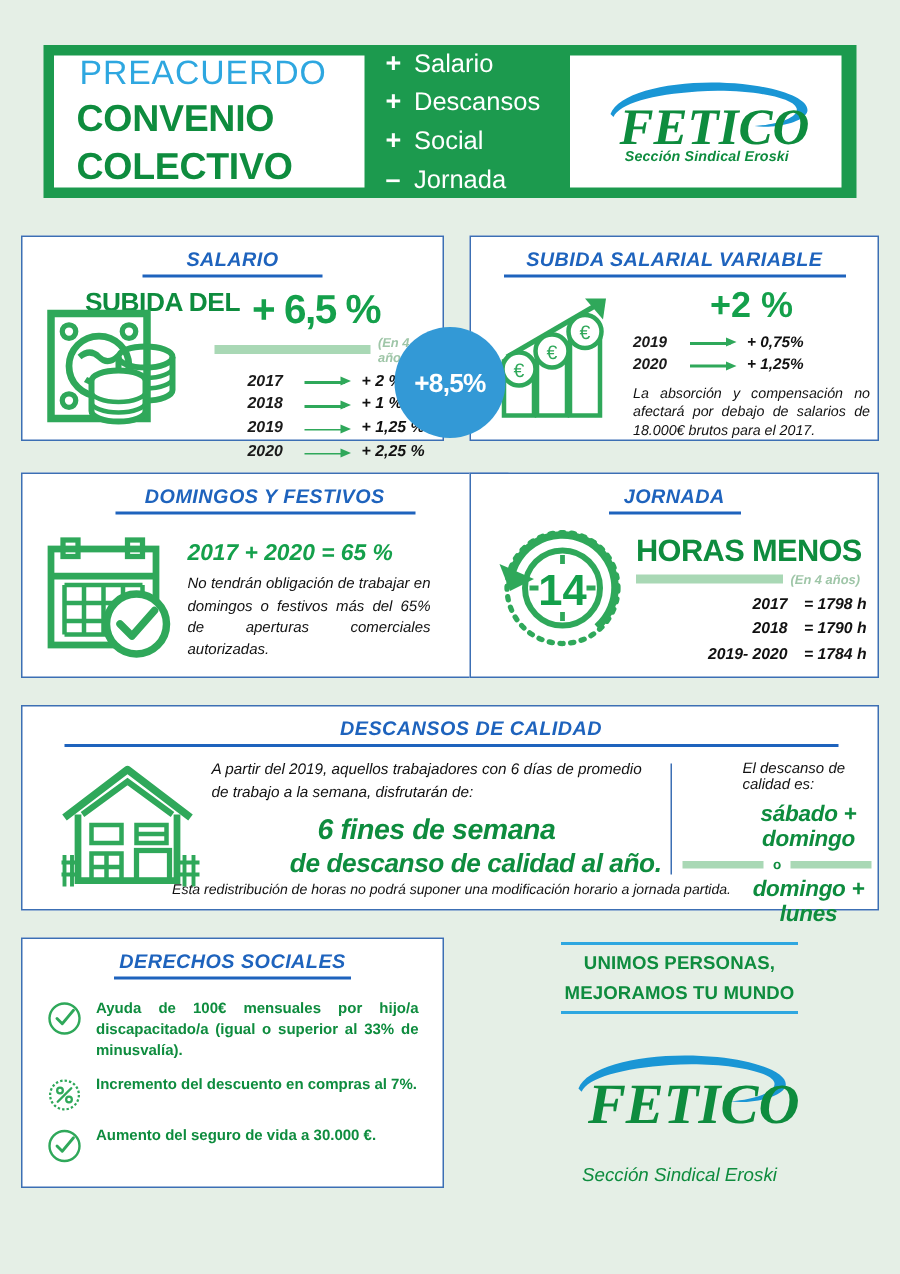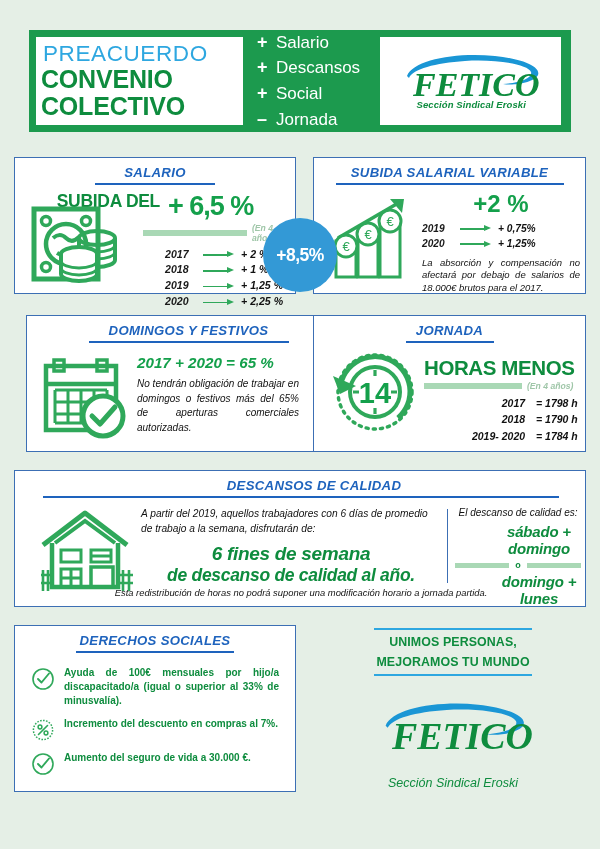--- a/index.html
+++ b/index.html
@@ -16,22 +16,22 @@
     position: absolute; left: 29px; top: 30px;
     width: 542px; height: 102px;
     background: #1c9a4e;
     display: flex; align-items: center;
     padding: 0 0 0 0;
   }
   .header-titleblock {
     background: #ffffff;
     margin: 7px 0 7px 7px;
     width: 207px; height: 88px;
-    display: flex; flex-direction: column; justify-content: center;
-    padding-left: 5px;
+    display: flex; flex-direction: column; justify-content: space-between;
+    padding-left: 15px;
   }
   .hdr-pre {
     color: #2ea7e0; font-size: 22.5px; font-weight: 400;
     letter-spacing: 0.6px; line-height: 1.06; padding-left: 2px;
   }
   .hdr-conv, .hdr-col {
     color: #0e8c3e; font-size: 25px; font-weight: 700;
     letter-spacing: -0.2px; line-height: 1.07;
   }
   .header-bullets {
@@ -122,36 +122,36 @@
 
   
   #p-variable { left: 313px; top: 157px; width: 273px; height: 137px; }
   .var-plus { color: #14a04b; font-size: 24px; font-weight: 700; text-align: center; }
   .var-note {
     font-size: 9.5px; font-style: italic; color: #111; line-height: 1.35;
     text-align: justify; margin-top: 5px;
   }
 
   
-  #p-domingos { left: 14px; top: 315px; width: 325px; height: 137px; margin-left: 12px; }
+  #p-domingos { left: 14px; top: 315px; width: 325px; height: 137px; }
   .dom-eq { color: #14a04b; font-size: 15.2px; font-weight: 700; font-style: italic; }
   .dom-note { font-size: 10px; font-style: italic; color: #111; line-height: 1.45; text-align: justify; }
 
   
   #p-jornada { left: 313px; top: 315px; width: 273px; height: 137px; }
   .jor-hm { color: #0e8c3e; font-size: 20.5px; font-weight: 700; letter-spacing: -0.4px; }
   .jor-rows { font-size: 10.5px; font-style: italic; font-weight: 700; color: #111; line-height: 1.55; text-align: right; }
 
   
   #p-descansos { left: 14px; top: 470px; width: 572px; height: 137px; }
   .desc-p { font-size: 10.2px; font-style: italic; color: #111; line-height: 1.45; }
   .desc-big1 { color: #0e8c3e; font-size: 19px; font-weight: 700; font-style: italic; letter-spacing: -0.3px;}
   .desc-big2 { color: #0e8c3e; font-size: 17.5px; font-weight: 700; font-style: italic; letter-spacing: -0.3px;}
   .desc-foot { font-size: 9.4px; font-style: italic; color: #111; text-align: center; }
-  .desc-right-lead { font-size: 10px; font-style: italic; color: #111; text-align: center; }
+  .desc-right-lead { font-size: 10px; font-style: italic; color: #111; text-align: left; margin-left: 40px; }
   .desc-r-big { color: #0e8c3e; font-size: 15px; font-weight: 700; font-style: italic; text-align: center; letter-spacing: -0.2px; margin-left: 42px;}
   .or-row { display: flex; align-items: center; justify-content: center; gap: 6px; margin: 3px 0; }
   .or-bar { height: 5px; width: 56px; background: #a9d8b5; }
   .or-txt { color: #0e8c3e; font-size: 9px; font-weight: 700; }
   .vsep { width: 1.4px; background: #3c6fb4; }
 
   
   #p-derechos { left: 14px; top: 625px; width: 282px; height: 167px; }
   .der-item { display: flex; gap: 9px; align-items: flex-start; margin-top: 9px; }
   .der-txt { color: #0e8c3e; font-size: 10px; font-weight: 700; line-height: 1.4; text-align: justify; }
@@ -314,21 +314,21 @@
       <g stroke="#2fa85a" stroke-width="3">
         <path d="M12 38 H64 M12 50 H64 M12 62 H64"></path>
         <path d="M25 38 V71 M38 38 V71 M51 38 V71"></path>
         <path d="M12 38 V71 M64 38 V71"></path>
         <path d="M12 71 H64"></path>
       </g>
       <circle cx="60" cy="64" r="20" fill="#fff" stroke="#2fa85a" stroke-width="5"></circle>
       <path d="M49 64 L57 72 L72 55" fill="none" stroke="#2fa85a" stroke-width="5" stroke-linecap="round" stroke-linejoin="round"></path>
     </svg>
 
-    <div style="position:absolute;left:110px;top:38px;width:162px;">
+    <div style="position:absolute;left:110px;top:44px;width:162px;">
       <div class="dom-eq">2017 + 2020  =  65 %</div>
       <div class="dom-note" style="margin-top:6px;">No tendrán obligación de trabajar en domingos o festivos más del 65% de aperturas comerciales autorizadas.</div>
     </div>
   </div>
 
   <div class="panel" id="p-jornada">
     <div class="sect-title">JORNADA</div>
     <div class="sect-underline" style="width:88px;"></div>
 
     <svg style="position:absolute;left:14px;top:26px;" width="94" height="94" viewBox="0 0 94 94">
@@ -381,21 +381,21 @@
       <rect x="52" y="60" width="22" height="20" fill="none" stroke="#2fa85a" stroke-width="3.5"></rect>
       <g stroke="#2fa85a" stroke-width="2.6">
         <path d="M2 68 H13 M2 76 H13 M4 63 V84 M9 63 V84"></path>
         <path d="M79 68 H94 M79 76 H94 M84 63 V84 M90 63 V84"></path>
       </g>
     </svg>
 
     <div style="position:absolute;left:126px;top:36px;width:300px;">
       <div class="desc-p">A partir del 2019, aquellos trabajadores con 6 días de promedio de trabajo a la semana, disfrutarán de:</div>
       <div class="desc-big1" style="text-align:center;margin-top:6px;">6 fines de semana</div>
-      <div class="desc-big2" style="text-align:center;">de descanso de calidad al año.</div>
+      <div class="desc-big2" style="text-align:right;">de descanso de calidad al año.</div>
     </div>
 
     <div class="vsep" style="position:absolute;left:432px;top:38px;height:74px;"></div>
 
     <div style="position:absolute;left:440px;top:36px;width:126px;">
       <div class="desc-right-lead">El descanso de calidad es:</div>
       <div class="desc-r-big" style="margin-top:5px;">sábado + domingo</div>
       <div class="or-row">
         <div class="or-bar"></div>
         <div class="or-txt">o</div>

